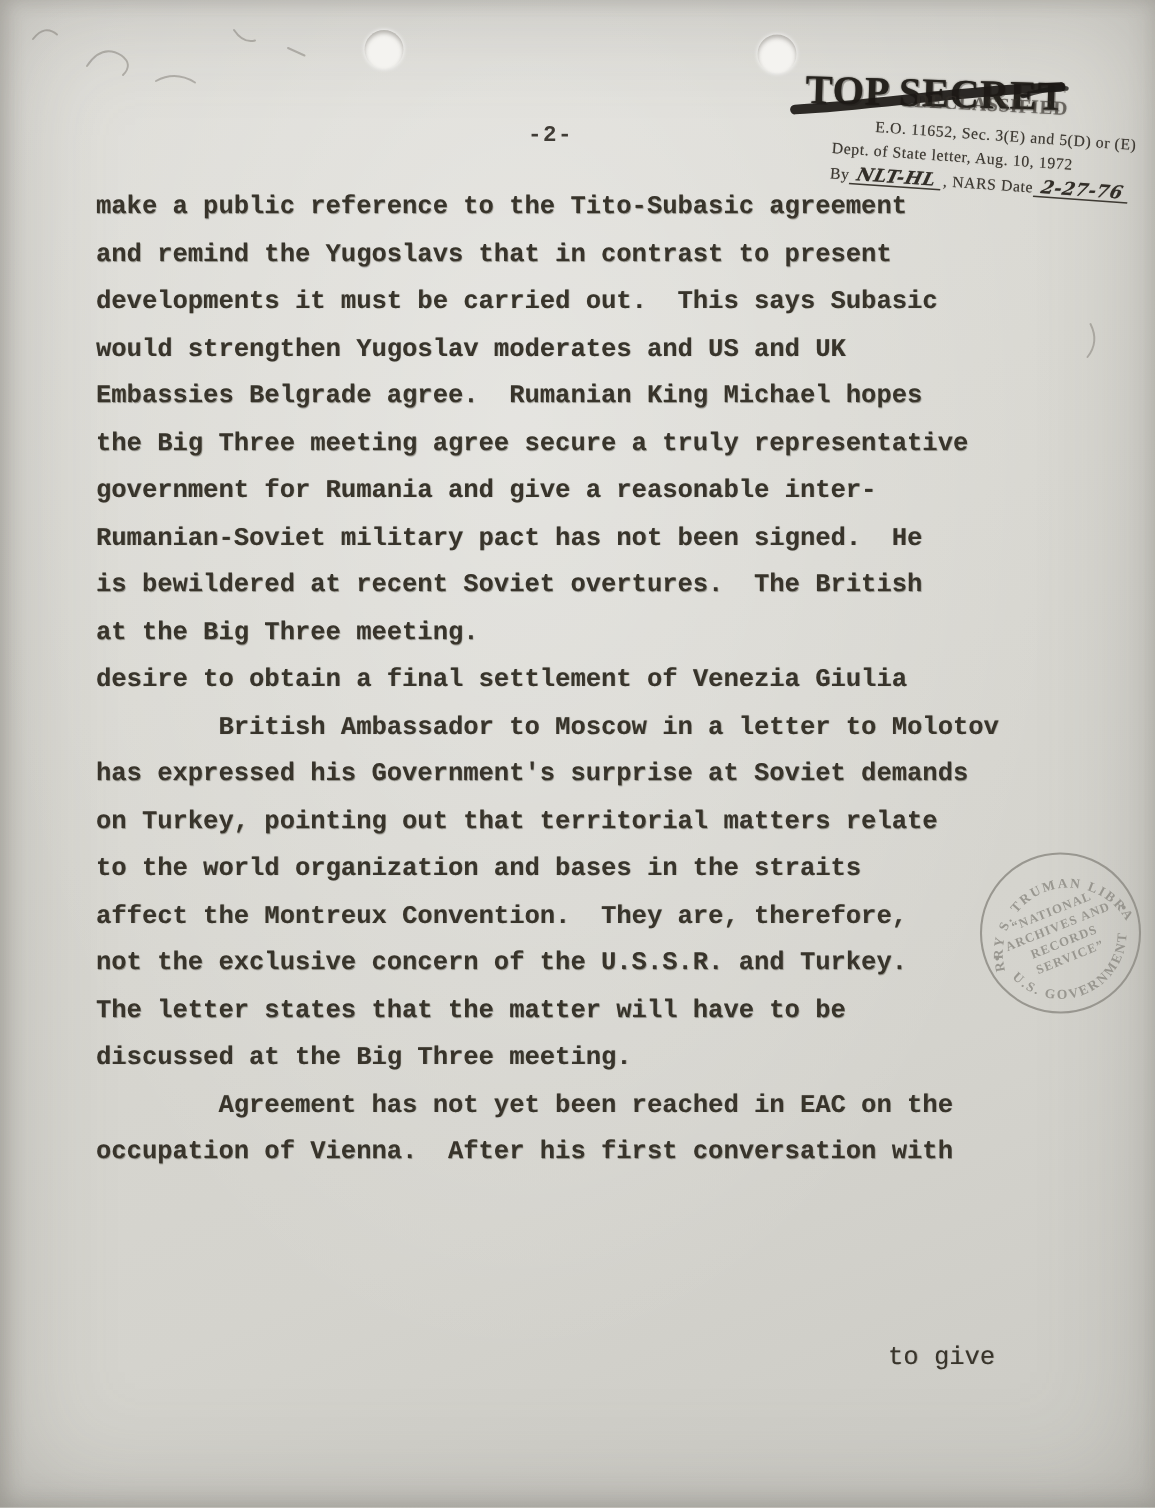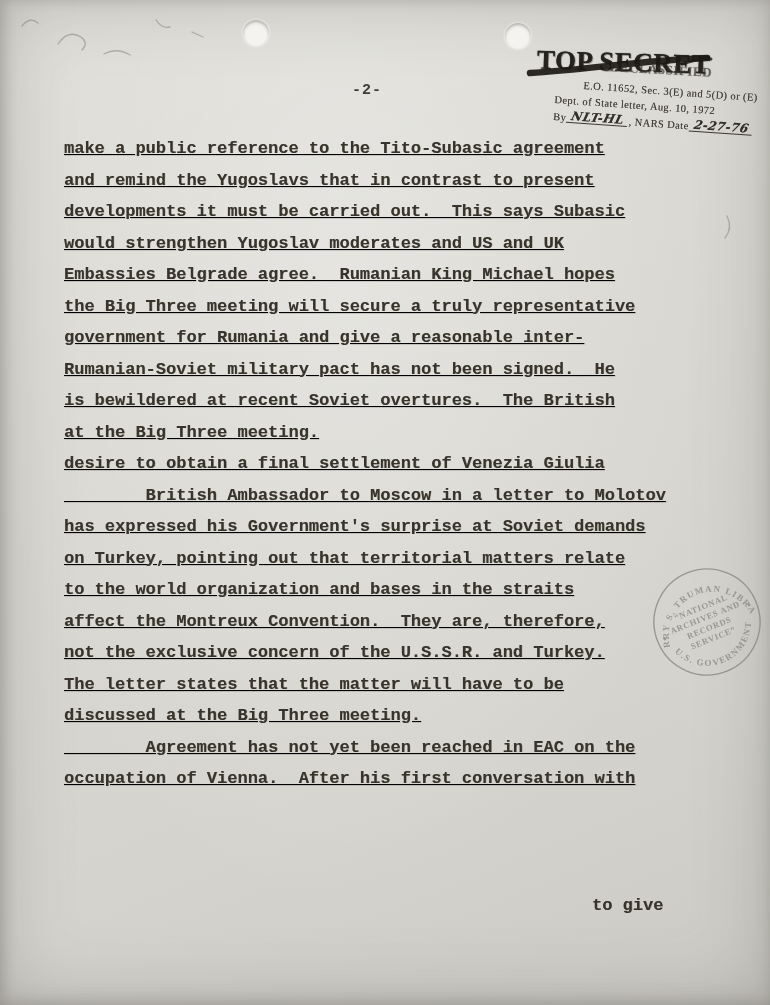--- a/index.html
+++ b/index.html
@@ -41,26 +41,26 @@
     font-family:"Liberation Serif",serif;font-size:10.5px;
     color:#3e3a33;letter-spacing:0.4px;}
   .eo-line{white-space:nowrap;margin-bottom:5px;
     text-shadow:0 0 0.5px rgba(62,58,51,0.6);}
   .eo-line.first{margin-left:28px;}
   .by-line{display:flex;align-items:flex-end;}
   .hand{font-family:"DejaVu Serif",serif;font-style:italic;font-weight:bold;
     font-size:12px;color:var(--hand_ink);display:inline-block;
     transform:skewX(-10deg);border-bottom:1.5px solid #3e3a33;
     padding:0 4px;margin:0 1px;line-height:11px;}
-  .body-text{position:absolute;left:64px;top:133px;text-decoration:underline;}
+  .body-text{position:absolute;left:64px;top:123px;}
   .line{height:31.5px;line-height:31.5px;font-size:17px;font-weight:bold;
     color:var(--ink);white-space:pre;
     text-shadow:0.4px 0.4px 0.5px rgba(54,50,41,0.45);}
   .catchword{position:absolute;left:592px;top:896px;font-size:17px;
-    font-weight:bold;color:var(--ink);white-space:pre;
+    font-weight:normal;color:var(--ink);white-space:pre;
     text-shadow:0.4px 0.4px 0.5px rgba(54,50,41,0.45);}
   .archive-stamp{position:absolute;left:648px;top:563px;width:118px;height:118px;
     transform:rotate(-22deg);opacity:0.85;}
   .archive-stamp text{font-family:"Liberation Serif",serif;font-weight:bold;
     fill:var(--archive_ink);}
   .arc-text{font-size:9px;letter-spacing:1.4px;}
   .center-text{font-size:8.5px;letter-spacing:0.8px;text-anchor:middle;}
 </style>
 </head>
 <body>
@@ -102,21 +102,21 @@
       <span class="hand">2-27-76</span>
     </div>
   </div>
 
   <div class="body-text">
     <div class="line">make a public reference to the Tito-Subasic agreement</div>
     <div class="line">and remind the Yugoslavs that in contrast to present</div>
     <div class="line">developments it must be carried out.  This says Subasic</div>
     <div class="line">would strengthen Yugoslav moderates and US and UK</div>
     <div class="line">Embassies Belgrade agree.  Rumanian King Michael hopes</div>
-    <div class="line">the Big Three meeting will secure a truly representative</div>
+    <div class="line">the Big Three meeting agree secure a truly representative</div>
     <div class="line">government for Rumania and give a reasonable inter-</div>
     <div class="line">Rumanian-Soviet military pact has not been signed.  He</div>
     <div class="line">is bewildered at recent Soviet overtures.  The British</div>
     <div class="line">at the Big Three meeting.</div>
     <div class="line">desire to obtain a final settlement of Venezia Giulia</div>
     <div class="line">        British Ambassador to Moscow in a letter to Molotov</div>
     <div class="line">has expressed his Government's surprise at Soviet demands</div>
     <div class="line">on Turkey, pointing out that territorial matters relate</div>
     <div class="line">to the world organization and bases in the straits</div>
     <div class="line">affect the Montreux Convention.  They are, therefore,</div>

